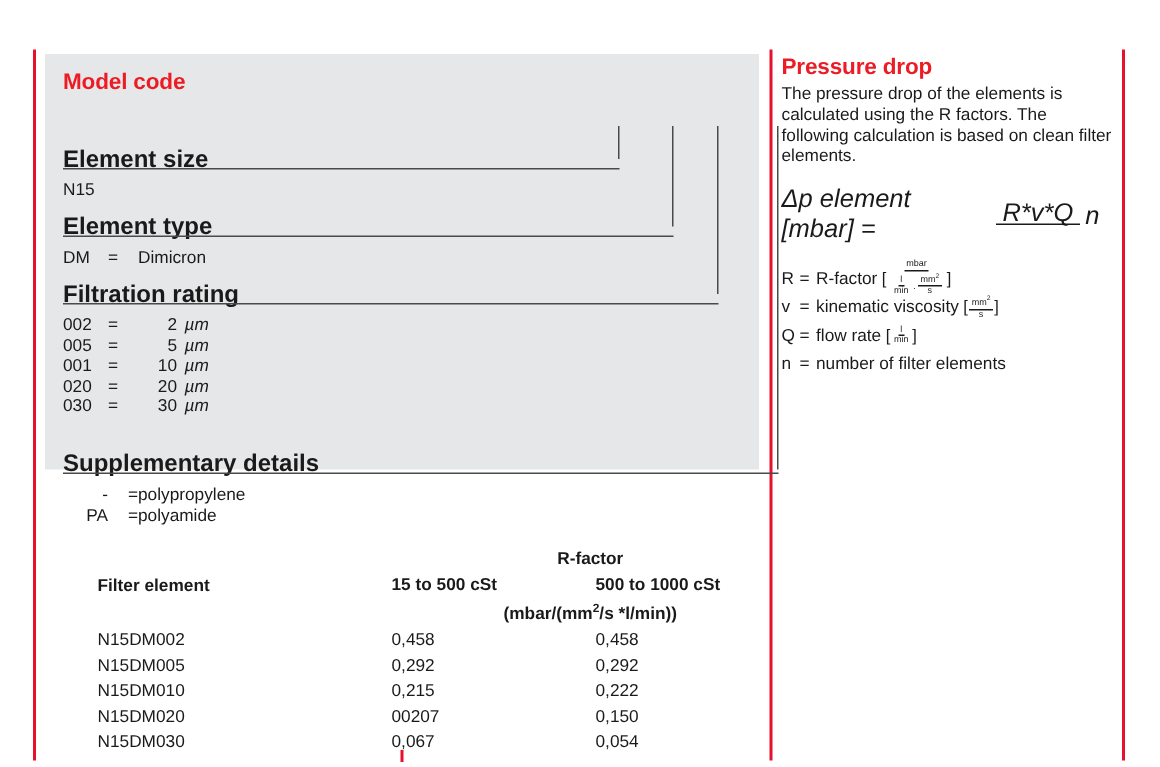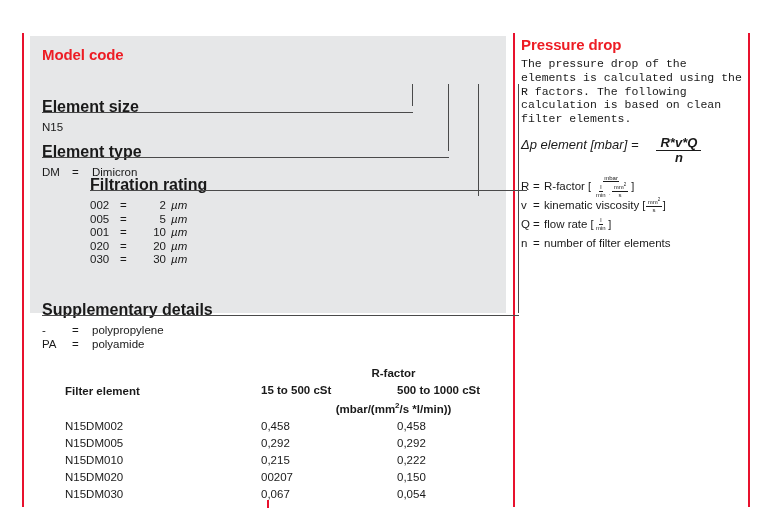--- a/index.html
+++ b/index.html
@@ -149,37 +149,35 @@
   #right-col {
     position: absolute;
     left: 521px;
     top: 36px;
     width: 222px;
   }
   #right-col .sec-title { display: block; margin-bottom: 4px; }
   .body-text {
     font-size: 11.5px;
     line-height: 13.8px;
-    font-family: Liberation Mono, monospace;
   }
 
   .formula {
     margin-top: 11px;
     display: flex;
-    align-items: flex-start;
-    font-size: 13px;
+    align-items: center;
+    font-size: 17px;
     font-style: italic;
   }
   .frac {
     display: inline-flex;
-    flex-direction: column;
+    flex-direction: row;
     align-items: center;
     vertical-align: middle;
-    margin: 0 18px;
-    font-weight: bold;
+    margin: 0 6px;
   }
   .frac .num {
     padding: 0 4px 1px 4px;
     border-bottom: 1.2px solid #1a1a1a;
     line-height: 12px;
   }
   .frac .den {
     padding: 1px 4px 0 4px;
     line-height: 12px;
   }
@@ -256,21 +254,21 @@
       <span class="headline" style="top:14px; width:407px;"></span>
       <div class="rows">
         <div class="row2">
           <span class="k">DM</span>
           <span class="eq">=</span>
           <span class="v">Dimicron</span>
         </div>
       </div>
     </div>
 
-    <div class="group" style="top:140px;margin-left:48px;">
+    <div class="group" style="top:152px;">
       <span class="head">Filtration rating</span>
       <span class="headline" style="top:14px; width:437px;"></span>
       <div class="rows">
         <div class="row2">
           <span class="k">002</span>
           <span class="eq">=</span>
           <span class="v num">2</span>
           <span class="unit">µm</span>
         </div>
         <div class="row2">
@@ -293,21 +291,21 @@
         </div>
         <div class="row2">
           <span class="k">030</span>
           <span class="eq">=</span>
           <span class="v num">30</span>
           <span class="unit">µm</span>
         </div>
       </div>
     </div>
 
-    <div class="group" style="top:265px;">
+    <div class="group" style="top:265px;text-align:right;">
       <span class="head">Supplementary details</span>
       <span class="headline" style="top:14px; width:477px;"></span>
       <div class="rows">
         <div class="row2">
           <span class="k">-</span>
           <span class="eq">=</span>
           <span class="v">polypropylene</span>
         </div>
         <div class="row2">
           <span class="k">PA</span>

